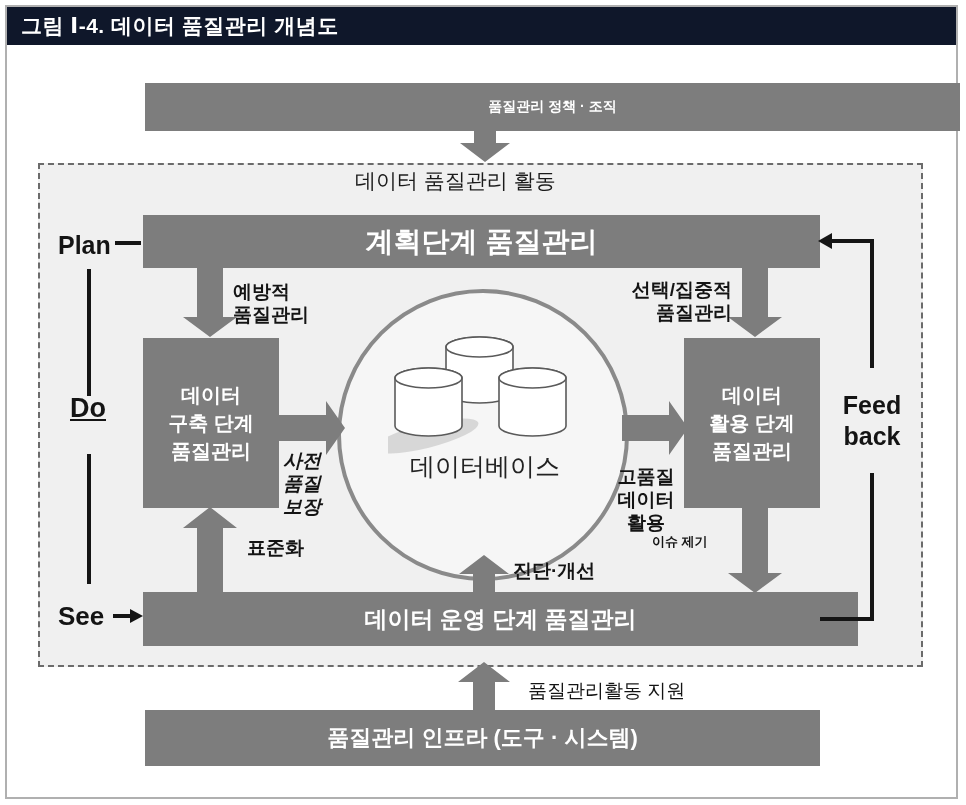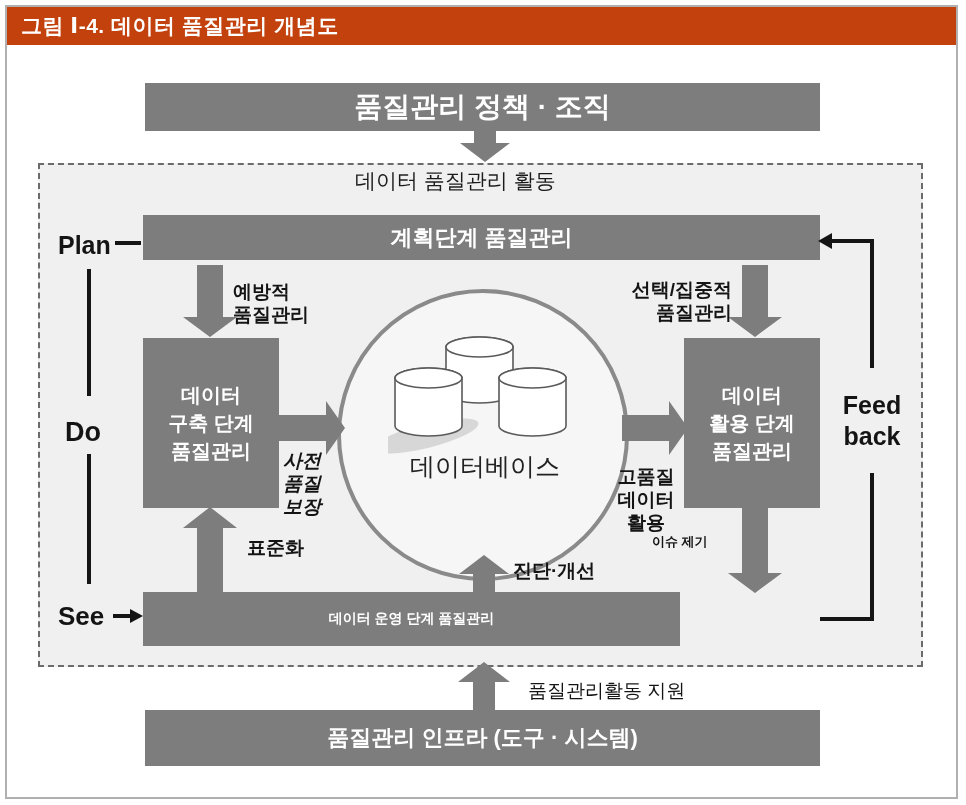--- a/index.html
+++ b/index.html
@@ -3,33 +3,33 @@
 <meta charset="utf-8">
 <style>
   * { margin:0; padding:0; box-sizing:border-box; }
   body { background:#ffffff; font-family:"Liberation Sans","DejaVu Sans",sans-serif; }
   .figure { position:relative; width:966px; height:805px; background:#ffffff; overflow:hidden; }
 
   .frame { position:absolute; left:5px; top:5px; width:953px; height:794px;
            border:2px solid #b0b0b0; background:#ffffff; }
 
   .title-bar { position:absolute; left:7px; top:7px; width:949px; height:38px;
-               background:#c2410c; color:#ffffff; font-weight:bold; font-size:21px;
+               background:#0f172a; color:#ffffff; font-weight:bold; font-size:21px;
                line-height:38px; padding-left:14px; letter-spacing:0.5px; }
 
   .gray-box { position:absolute; background:#7d7d7d; color:#ffffff; font-weight:bold;
               display:flex; align-items:center; justify-content:center; text-align:center; }
 
-  .top-box     { left:145px; top:83px;  width:675px; height:48px; font-size:28px; }
-  .plan-bar    { left:143px; top:215px; width:677px; height:45px; font-size:22px; z-index:4; }
+  .top-box     { left:145px; top:83px;  width:815px; height:48px; font-size:14px; }
+  .plan-bar    { left:143px; top:215px; width:677px; height:53px; font-size:28px; z-index:4; }
   .build-box   { left:143px; top:338px; width:136px; height:170px; font-size:20px;
                  line-height:1.4; white-space:pre-line; z-index:4; }
   .use-box     { left:684px; top:338px; width:136px; height:170px; font-size:20px;
                  line-height:1.4; white-space:pre-line; z-index:4; }
-  .operate-bar { left:143px; top:592px; width:537px; height:54px; font-size:14px; z-index:4; }
+  .operate-bar { left:143px; top:592px; width:715px; height:54px; font-size:23px; z-index:4; }
   .infra-box   { left:145px; top:710px; width:675px; height:56px; font-size:22px; }
 
   .dashed-panel { position:absolute; left:38px; top:163px; width:885px; height:504px;
                   background:#f0f0f0; border:2px dashed #6b6b6b; z-index:1; }
 
   .activity-title { position:absolute; left:355px; top:167px; width:260px; 
                     font-size:21px; font-weight:500; color:#1a1a1a; z-index:2; }
 
   .db-circle { position:absolute; left:337px; top:289px; width:292px; height:292px;
                border-radius:50%; border:4px solid #8a8a8a; background:#f6f6f6; z-index:2; }
@@ -47,21 +47,21 @@
   .lbl-preventive { left:233px; top:280px; font-size:19px; }
   .lbl-selective  { left:578px; top:278px; width:154px; text-align:right; font-size:19px; }
   .lbl-advance    { left:283px; top:449px; width:58px;  text-align:left; font-size:19px;font-style:italic; }
   .lbl-highq      { left:612px; top:447px; width:68px;  text-align:center; font-size:19px;margin-top:18px; }
   .lbl-standard   { left:247px; top:536px; font-size:19px; }
   .lbl-issue      { left:652px; top:534px; font-size:13px; }
   .lbl-diagnosis  { left:513px; top:559px; font-size:19px; }
   .lbl-support    { left:528px; top:679px; font-size:19px; font-weight:400; }
 
   .lbl-plan { left:58px; top:230px; font-size:25px; }
-  .lbl-do   { left:60px; top:416px; width:46px; text-align:center; font-size:27px; }
+  .lbl-do   { left:60px; top:392px; width:46px; text-align:right; font-size:27px;text-decoration:underline; }
   .lbl-see  { left:58px; top:601px; font-size:26px; }
   .lbl-feedback { left:840px; top:390px; width:64px; text-align:center;
                   font-size:25px; line-height:1.25; }
 </style>
 </head>
 <body>
 
 <div class="figure">
 
   <div class="frame"></div>

